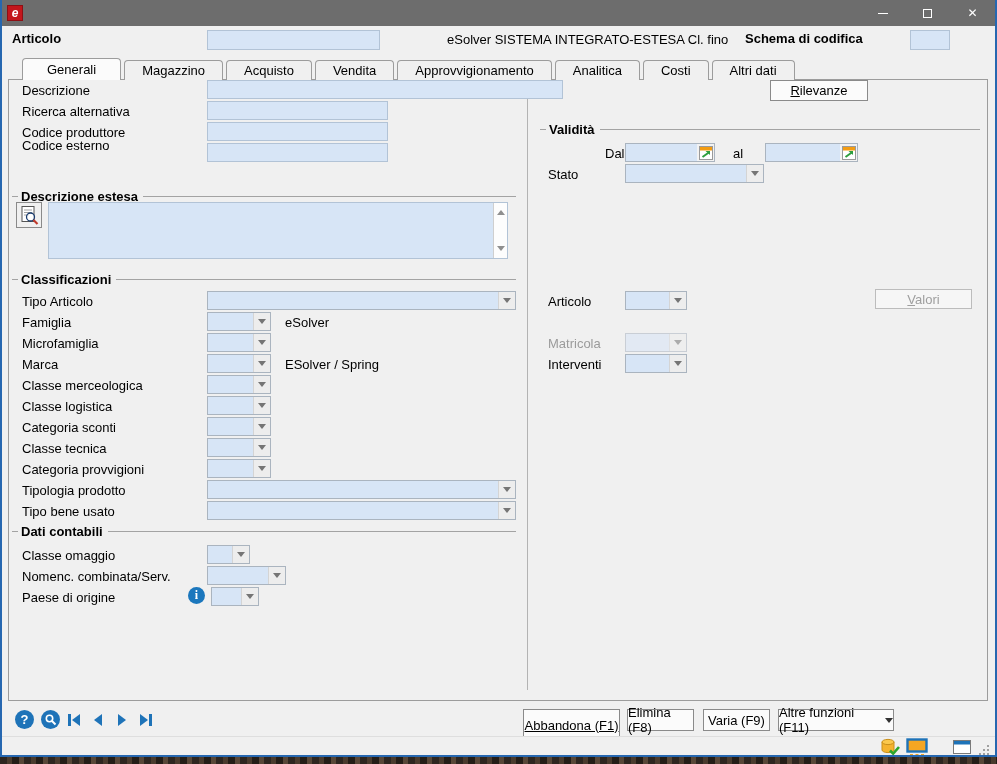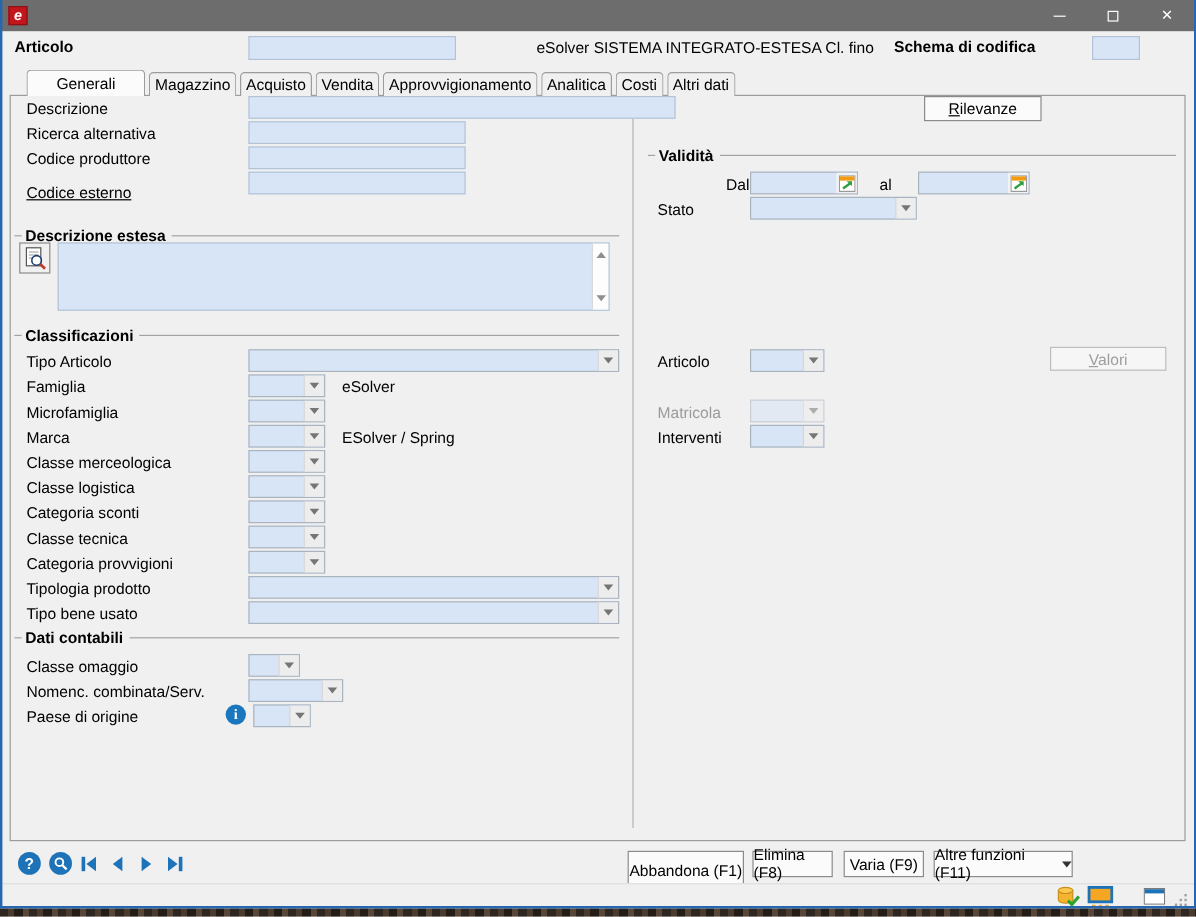--- a/index.html
+++ b/index.html
@@ -20,21 +20,21 @@
   .edge { position:absolute; background:#2667b0; z-index:50; }
 
   
   .lbl { position:absolute; white-space:nowrap; }
   .b { font-weight:bold; }
   .field { position:absolute; background:#d7e5f6; border:1px solid #b2c3d6; }
   .gray-lbl { color:#9b9b9b; }
 
   
   .tabs { position:absolute; left:22px; top:58px; height:22px; display:flex; align-items:flex-end; z-index:5; }
-  .tab { height:20px; padding:0 4px; display:flex; align-items:center; background:#f0f0f0; border:1px solid #9c9c9c;
+  .tab { height:20px; padding:0 17px; display:flex; align-items:center; background:#f0f0f0; border:1px solid #9c9c9c;
          border-bottom:none; border-radius:4px 4px 0 0; margin-right:3px; cursor:default; }
   .tab.active { height:22px; background:#fbfbfb; padding:0 24px; position:relative; z-index:6; }
 
   .panel { position:absolute; left:8px; top:79px; width:980px; height:622px; border:1px solid #9c9c9c; background:#f0f0f0; }
   .vdivider { position:absolute; left:527px; top:85px; width:1px; height:605px; background:#b3b3b3; }
 
   
   .group { position:absolute; display:flex; align-items:center; height:15px; }
   .group .pre { width:6px; height:0; border-top:1px solid #a3a3a3; }
   .group .cap { font-weight:bold; padding:0 5px 0 3px; white-space:nowrap; }
@@ -123,21 +123,21 @@
 
   <div class="panel"></div>
   <div class="vdivider"></div>
 
   <div class="lbl" style="left:22px; top:83px;">Descrizione</div>
   <div class="field" style="left:207px; top:80px; width:356px; height:19px;"></div>
   <div class="lbl" style="left:22px; top:104px;">Ricerca alternativa</div>
   <div class="field" style="left:207px; top:101px; width:181px; height:19px;"></div>
   <div class="lbl" style="left:22px; top:125px;">Codice produttore</div>
   <div class="field" style="left:207px; top:122px; width:181px; height:19px;"></div>
-  <div class="lbl" style="left:22px; top:153px;text-decoration:underline;">Codice esterno</div>
+  <div class="lbl" style="left:22px; top:138px;">Codice esterno</div>
   <div class="field" style="left:207px; top:143px; width:181px; height:19px;"></div>
 
   <div class="btn" style="left:770px; top:80px; width:98px; height:21px;">
     <span class="mnemonic">Rilevanze</span>
   </div>
 
   <div class="group" style="left:540px; top:122px; width:440px;">
     <span class="pre"></span>
       <span class="cap">Validità</span>
       <span class="line"></span>
@@ -367,21 +367,21 @@
   <svg class="nav-ic" style="left:114px; top:712px;" viewBox="0 0 16 16">
       <path d="M4 2 L12 8 L4 14 Z" fill="#1e73b8"></path>
     </svg>
   <svg class="nav-ic" style="left:138px; top:712px;" viewBox="0 0 16 16">
       <g fill="#1e73b8">
         <path d="M2 2 L10 8 L2 14 Z"></path>
         <rect x="11" y="2" width="3" height="12"></rect>
       </g>
     </svg>
 
-  <div class="btn" style="left:523px; top:709px; width:97px; height:32px;">
+  <div class="btn" style="left:523px; top:709px; width:97px; height:32px;text-decoration:underline;">
       <span>Abbandona (F1)</span>
     </div>
   <div class="btn" style="left:627px; top:709px; width:67px; height:22px;">
       <span>Elimina (F8)</span>
     </div>
   <div class="btn" style="left:703px; top:709px; width:67px; height:22px;">
       <span>Varia (F9)</span>
     </div>
   <div class="btn" style="left:778px; top:709px; width:116px; height:22px;">
     <span>Altre funzioni (F11)</span>

